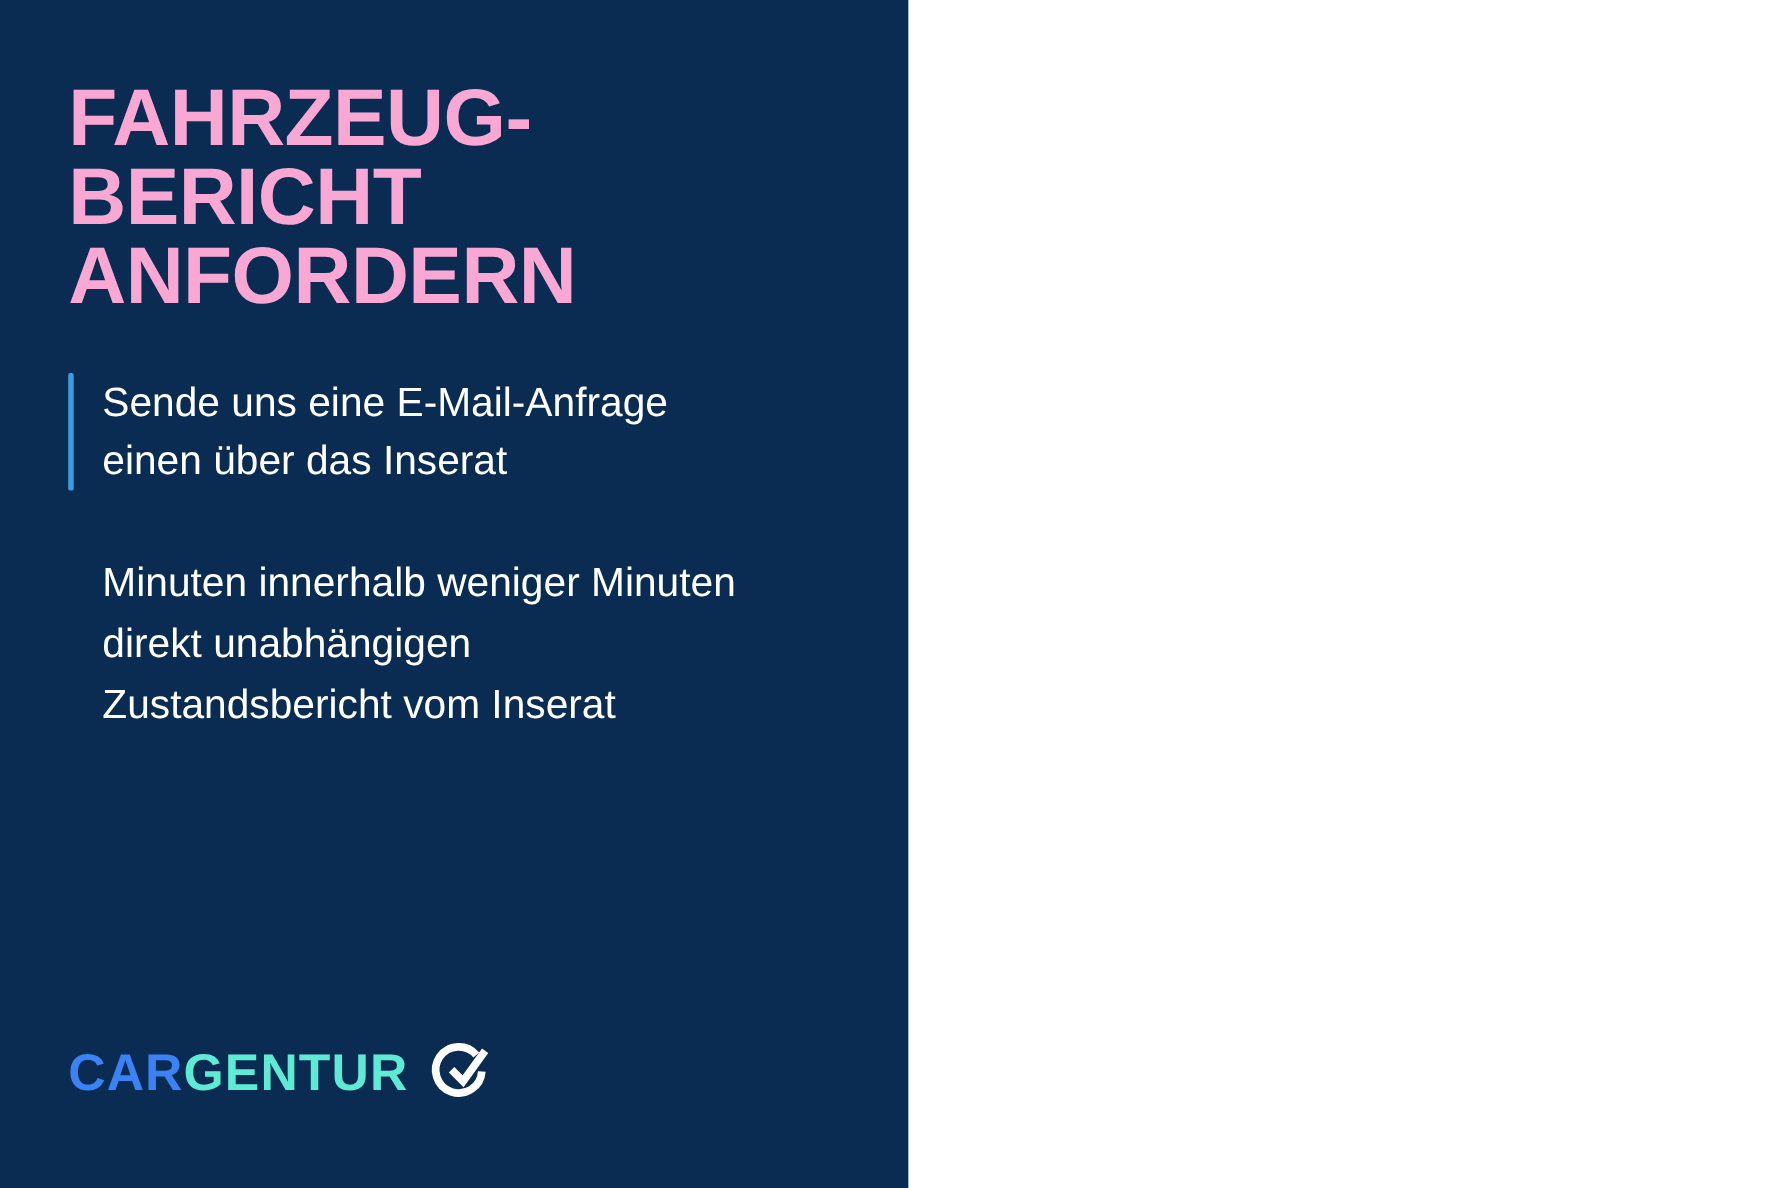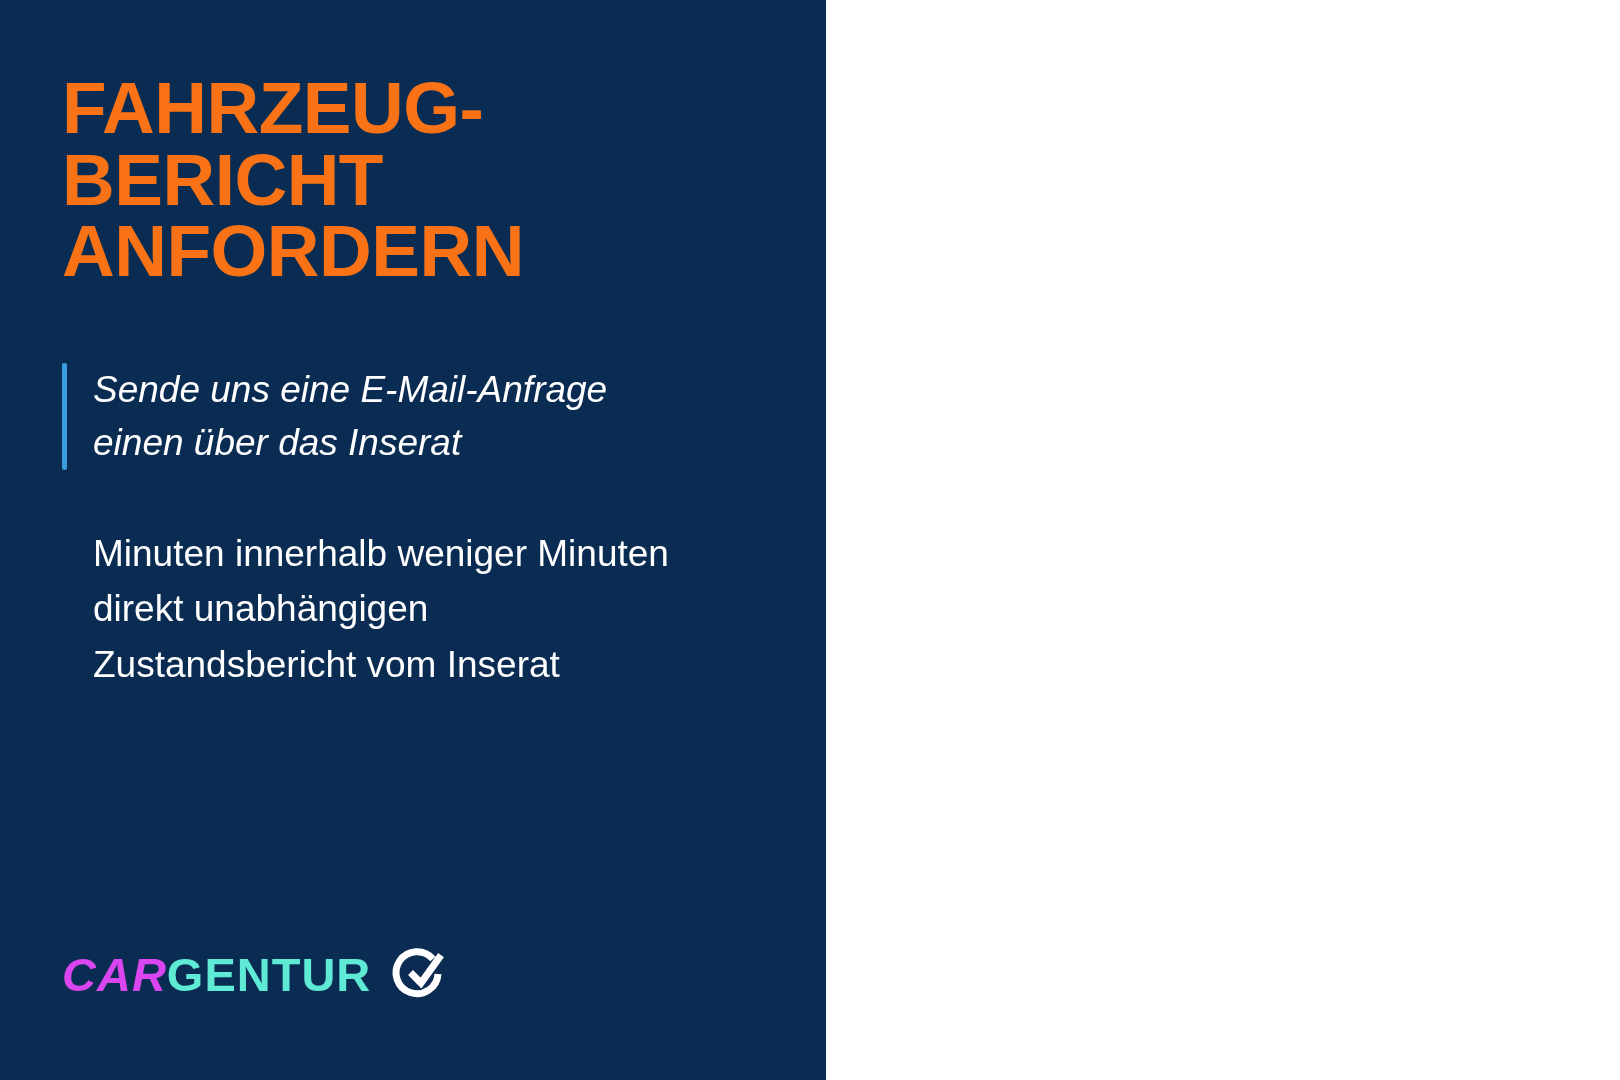--- a/index.html
+++ b/index.html
@@ -25,35 +25,34 @@
   .left-panel {
     position: relative;
     width: 826px;
     height: 1080px;
     background: #0b2c52;
     box-sizing: border-box;
     padding: 72px 60px 0 62px;
     flex: 0 0 826px;
   }
   .headline {
-    color: #f97316;
+    color: #f9a8d4;
     font-weight: bold;
     font-size: 73px;
     line-height: 0.98;
     letter-spacing: -0.5px;
     margin: 0;
     text-transform: uppercase;
   }
   .headline span {
     display: block;
   }
   .quote-block {
     display: flex;
-    margin-top: 76px;
-    font-style: italic;
+    margin-top: 52px;
   }
   .quote-bar {
     width: 5px;
     background: #3a9de0;
     flex: 0 0 5px;
     margin-right: 26px;
     border-radius: 2px;
   }
   .quote-text {
     color: #ffffff;
@@ -78,21 +77,21 @@
     left: 62px;
     bottom: 78px;
     display: flex;
     align-items: center;
   }
   .logo-text {
     font-size: 47px;
     font-weight: bold;
     letter-spacing: 1px;
   }
-  .logo-text .car { color: #d946ef; font-style: italic; }
+  .logo-text .car { color: #3b82f6; }
   .logo-text .gentur { color: #5eead4; margin-top: 24px; }
   .logo-mark {
     margin-left: 18px;
     width: 56px;
     height: 56px;
     position: relative;
   }
 
   
   .right-panel {

